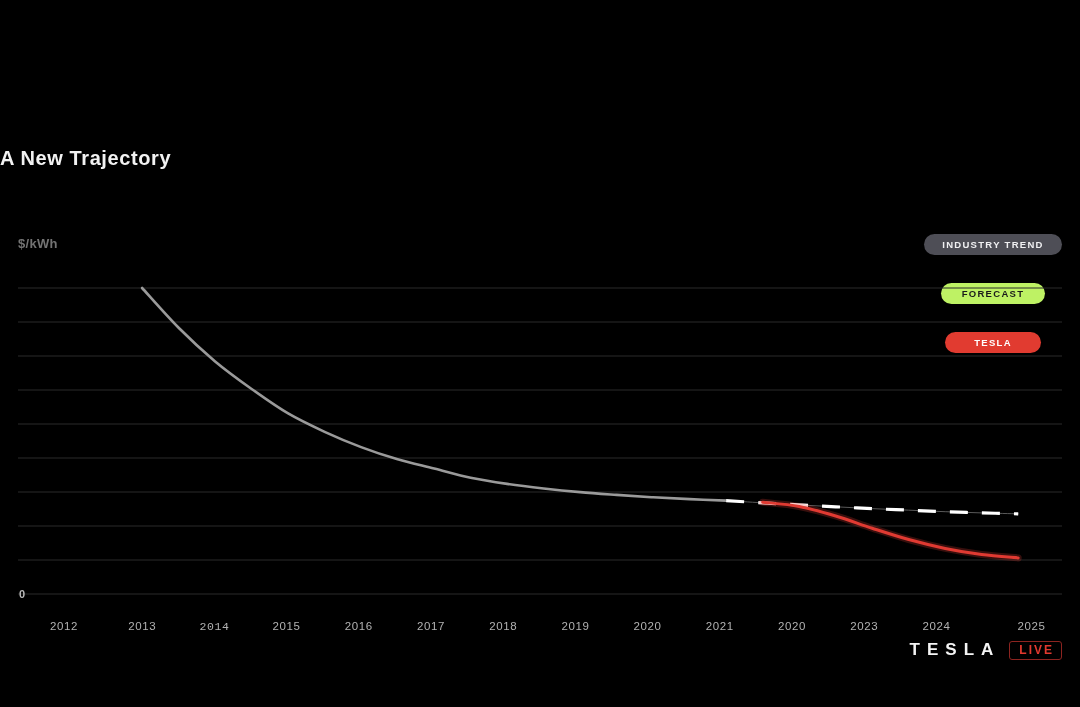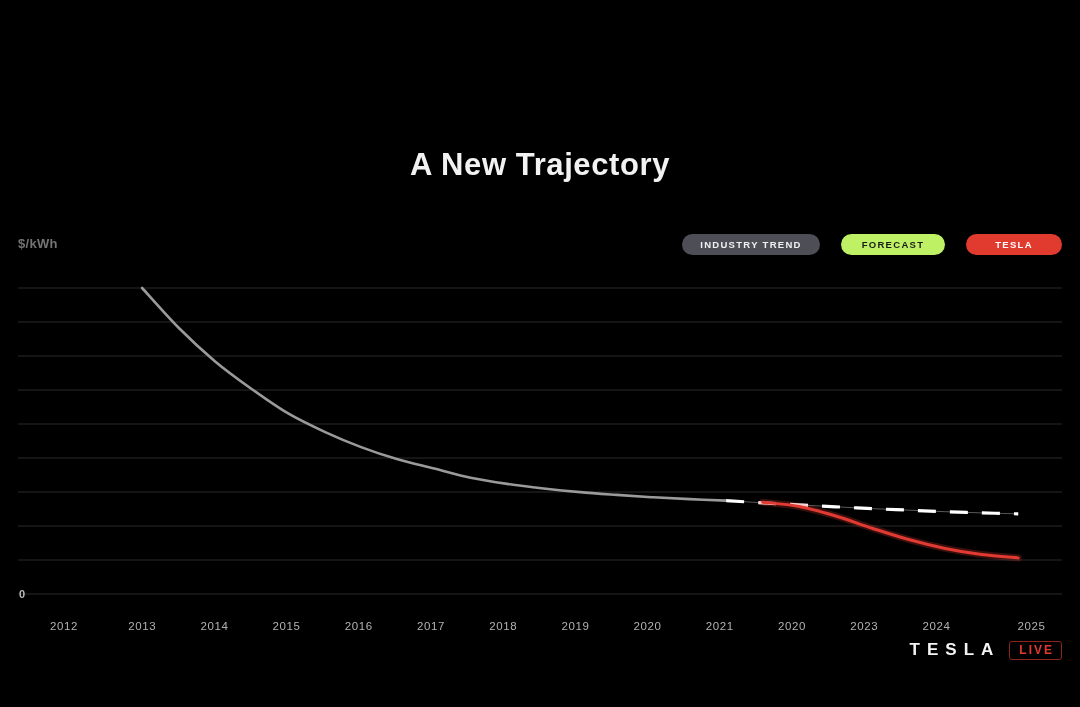--- a/index.html
+++ b/index.html
@@ -24,23 +24,22 @@
     height: 707px;
     background: #000000;
   }
 
   
   #chart-title {
     position: absolute;
     left: 0;
     top: 147px;
     width: 1080px;
-    text-align: center;
     color: #f2f2f2;
-    font-size: 31px;
+    font-size: 20px;
     font-weight: 700;
     letter-spacing: 0.6px;
     font-family: "Liberation Sans", sans-serif;
   }
 
   
   #y-axis-label {
     position: absolute;
     left: 18px;
     top: 236px;
@@ -49,23 +48,23 @@
     font-weight: 700;
     letter-spacing: 0.3px;
   }
 
   
   #legend {
     position: absolute;
     right: 18px;
     top: 234px;
     display: flex;
-    flex-direction: row;
+    flex-direction: column;
     align-items: center;
-    gap: 21px;
+    gap: 28px;
   }
   .legend-pill {
     height: 21px;
     border-radius: 11px;
     display: flex;
     align-items: center;
     justify-content: center;
     font-size: 9.5px;
     font-weight: 700;
     letter-spacing: 1.3px;
@@ -198,21 +197,21 @@
         <path id="series-tesla" fill="none" stroke-linecap="round" stroke-linejoin="round" d="M 762.67 502.20 C 768.76 502.91, 787.01 504.19, 799.17 506.48 C 811.34 508.78, 823.51 512.35, 835.68 515.97 C 847.85 519.59, 860.01 524.28, 872.18 528.21 C 884.35 532.14, 896.52 536.17, 908.69 539.53 C 920.85 542.90, 933.02 545.91, 945.19 548.41 C 957.36 550.90, 969.52 552.94, 981.69 554.53 C 993.86 556.11, 1012.11 557.33, 1018.20 557.89" stroke="#e03a32" stroke-width="3"></path>
       </g>
     </svg>
   </div>
 
   <div id="zero-label">0</div>
 
   <div id="x-axis">
       <div class="x-tick" style="left: 64px;">2012</div>
       <div class="x-tick" style="left: 142.2px;">2013</div>
-      <div class="x-tick" style="left: 214.4px;">2014</div>
+      <div class="x-tick" style="left: 214.4px; font-family: Liberation Mono, monospace;">2014</div>
       <div class="x-tick" style="left: 286.6px;">2015</div>
       <div class="x-tick" style="left: 358.8px;">2016</div>
       <div class="x-tick" style="left: 431px;">2017</div>
       <div class="x-tick" style="left: 503.2px;">2018</div>
       <div class="x-tick" style="left: 575.4px;">2019</div>
       <div class="x-tick" style="left: 647.6px;">2020</div>
       <div class="x-tick" style="left: 719.8px;">2021</div>
       <div class="x-tick" style="left: 792px;">2020</div>
       <div class="x-tick" style="left: 864.2px;">2023</div>
       <div class="x-tick" style="left: 936.4px;">2024</div>

